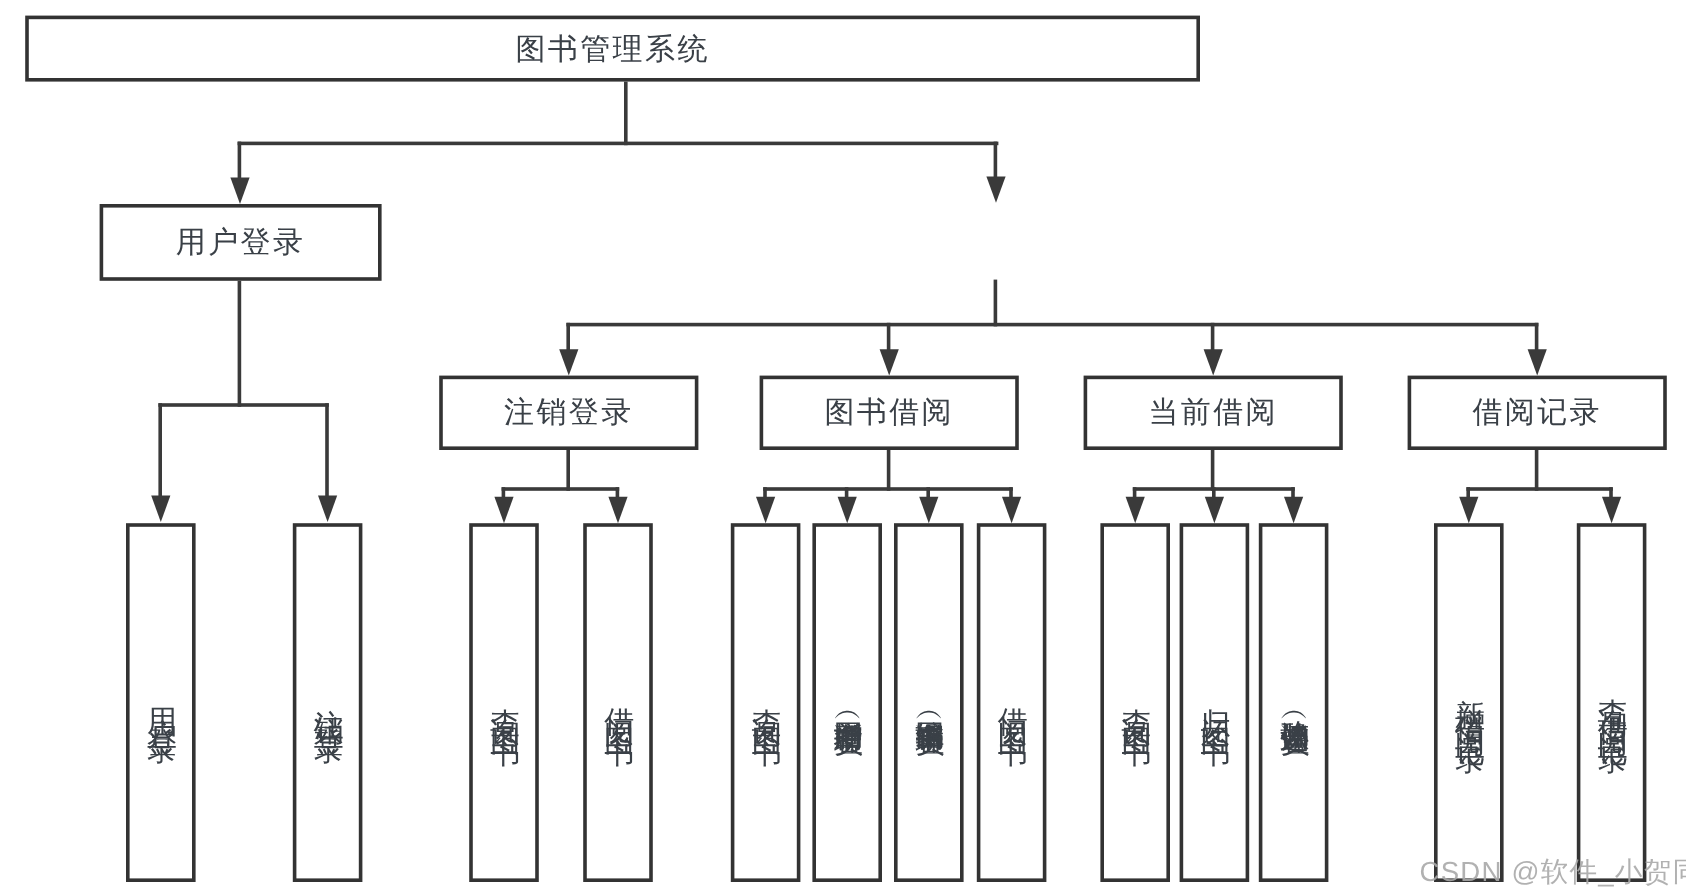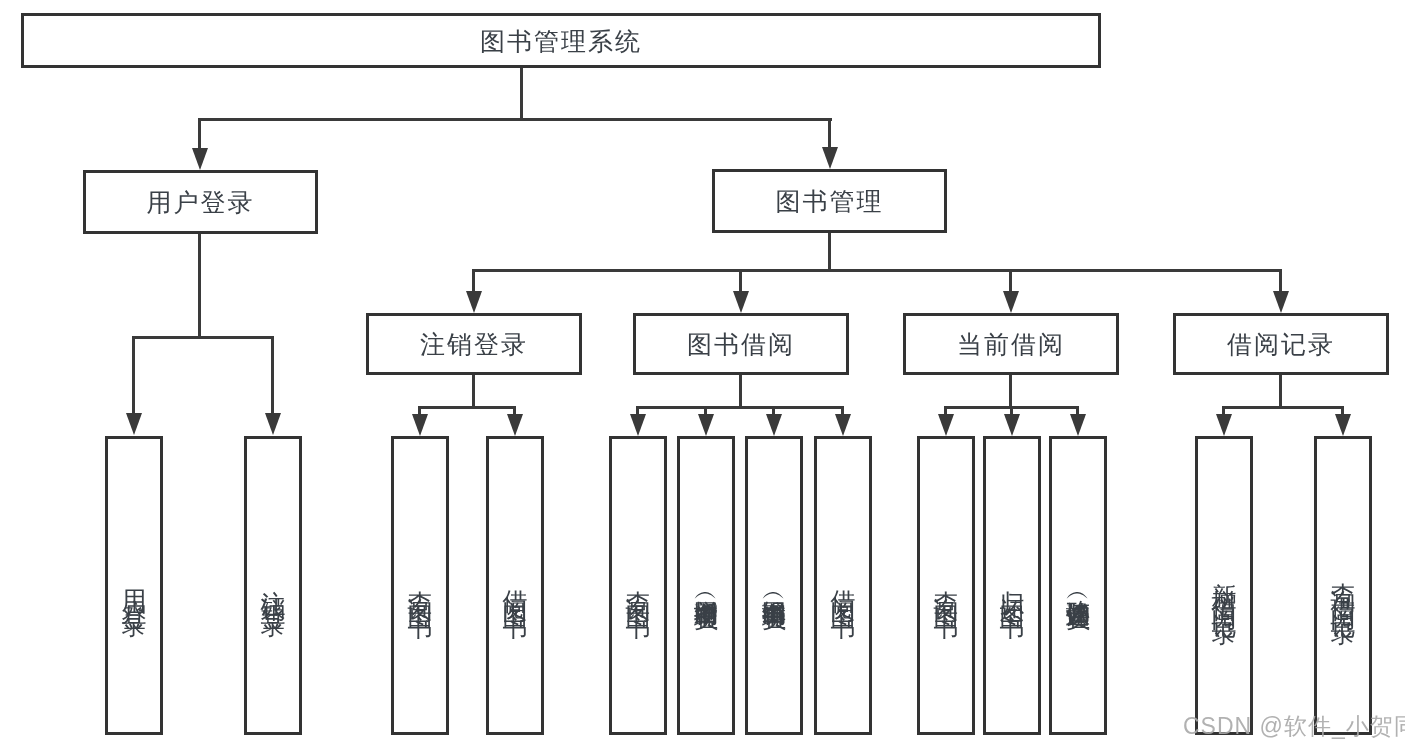--- a/index.html
+++ b/index.html
@@ -46,25 +46,24 @@
     letter-spacing:1px;
     white-space:nowrap;
     z-index:5;
   }
 </style>
 </head>
 <body>
 
 <div id="stage">
 
-  <div class="box" style="left:21px;top:13px;width:1080px;height:55px;">图书管理系统</div>
+  <div class="box" style="left:21px;top:13px;width:979px;height:55px;">图书管理系统</div>
 
   <div class="box" style="left:83px;top:170px;width:235px;height:64px;">用户登录</div>
 
-  <div class="box" style="left:712px;top:169px;width:235px;height:64px;">图书管理</div>
 
   <div class="box" style="left:366px;top:313px;width:216px;height:62px;">注销登录</div>
 
   <div class="box" style="left:903px;top:313px;width:216px;height:62px;">当前借阅</div>
 
   <div class="box" style="left:633px;top:313px;width:216px;height:62px;">图书借阅</div>
 
   <div class="box" style="left:1173px;top:313px;width:216px;height:62px;">借阅记录</div>
 
   <div class="box vbox" style="left:105px;top:436px;width:58px;height:299px;">用户登录</div>

